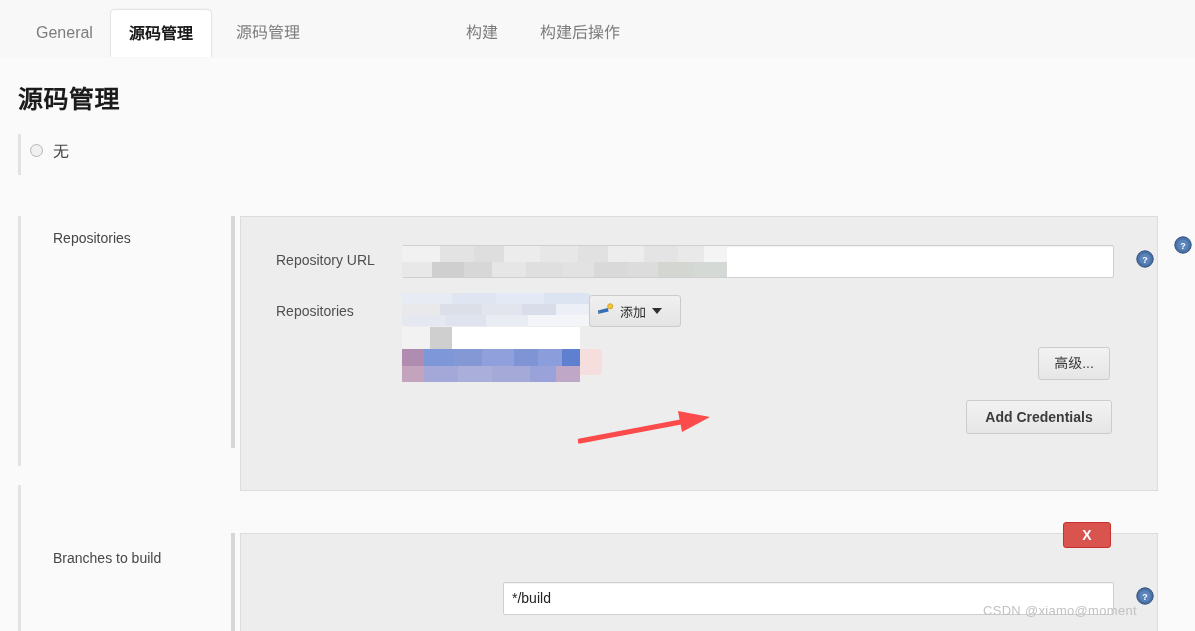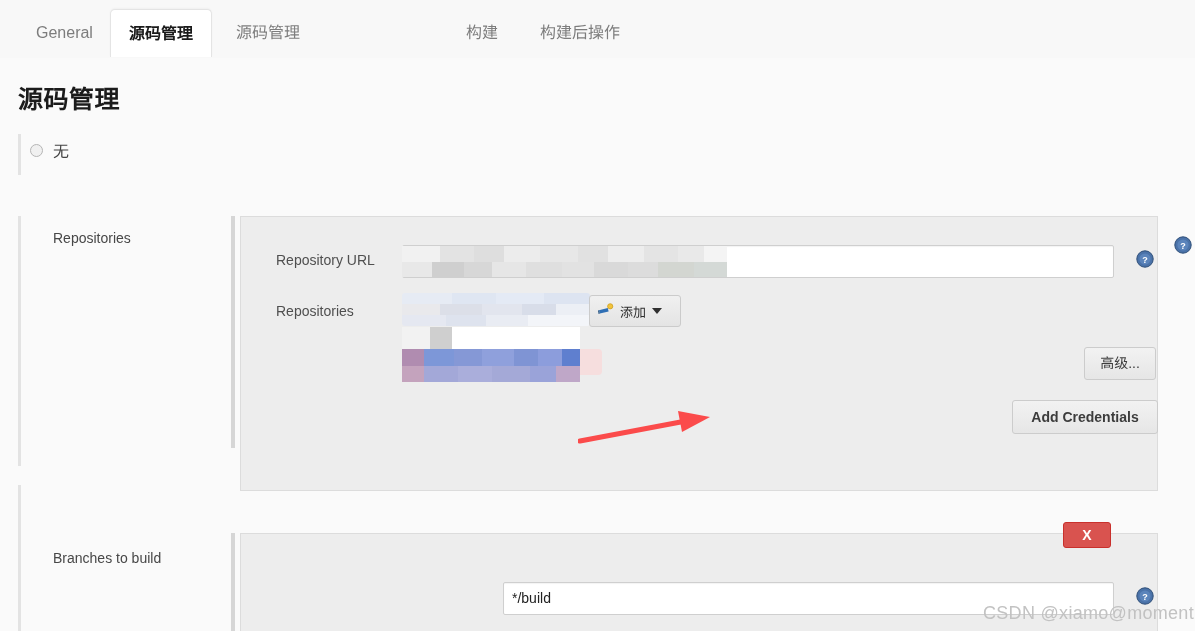--- a/index.html
+++ b/index.html
@@ -174,21 +174,20 @@
     background: linear-gradient(#f2f2f2, #e6e6e6);
     border: 1px solid #cccccc;
     border-radius: 3px;
     box-sizing: border-box;
     font-size: 14px;
     color: #3c3c3c;
     text-align: center;
     cursor: pointer;
     white-space: nowrap;
     font-family: "Liberation Sans", "DejaVu Sans", sans-serif;
-    margin-left: 46px;
   }
   .btn.bold { font-weight: bold; }
   .btn-del {
     position: absolute;
     background: #d9534f;
     border: 1px solid #c9302c;
     border-radius: 3px;
     color: #ffffff;
     font-weight: bold;
     font-size: 14px;
@@ -247,21 +246,21 @@
     white-space: nowrap;
     font-family: "Liberation Sans", "DejaVu Sans", sans-serif;
   }
   .annot-arrow {
     position: absolute;
     pointer-events: none;
   }
 
   .watermark {
     position: absolute;
-    font-size: 18px;
+    font-size: 13px;
     color: #c2c2c2;
     white-space: nowrap;
     letter-spacing: 0.3px;
   }
 </style>
 </head>
 <body>
 
 <div class="tabbar">
   <div class="tabbar-strip">

